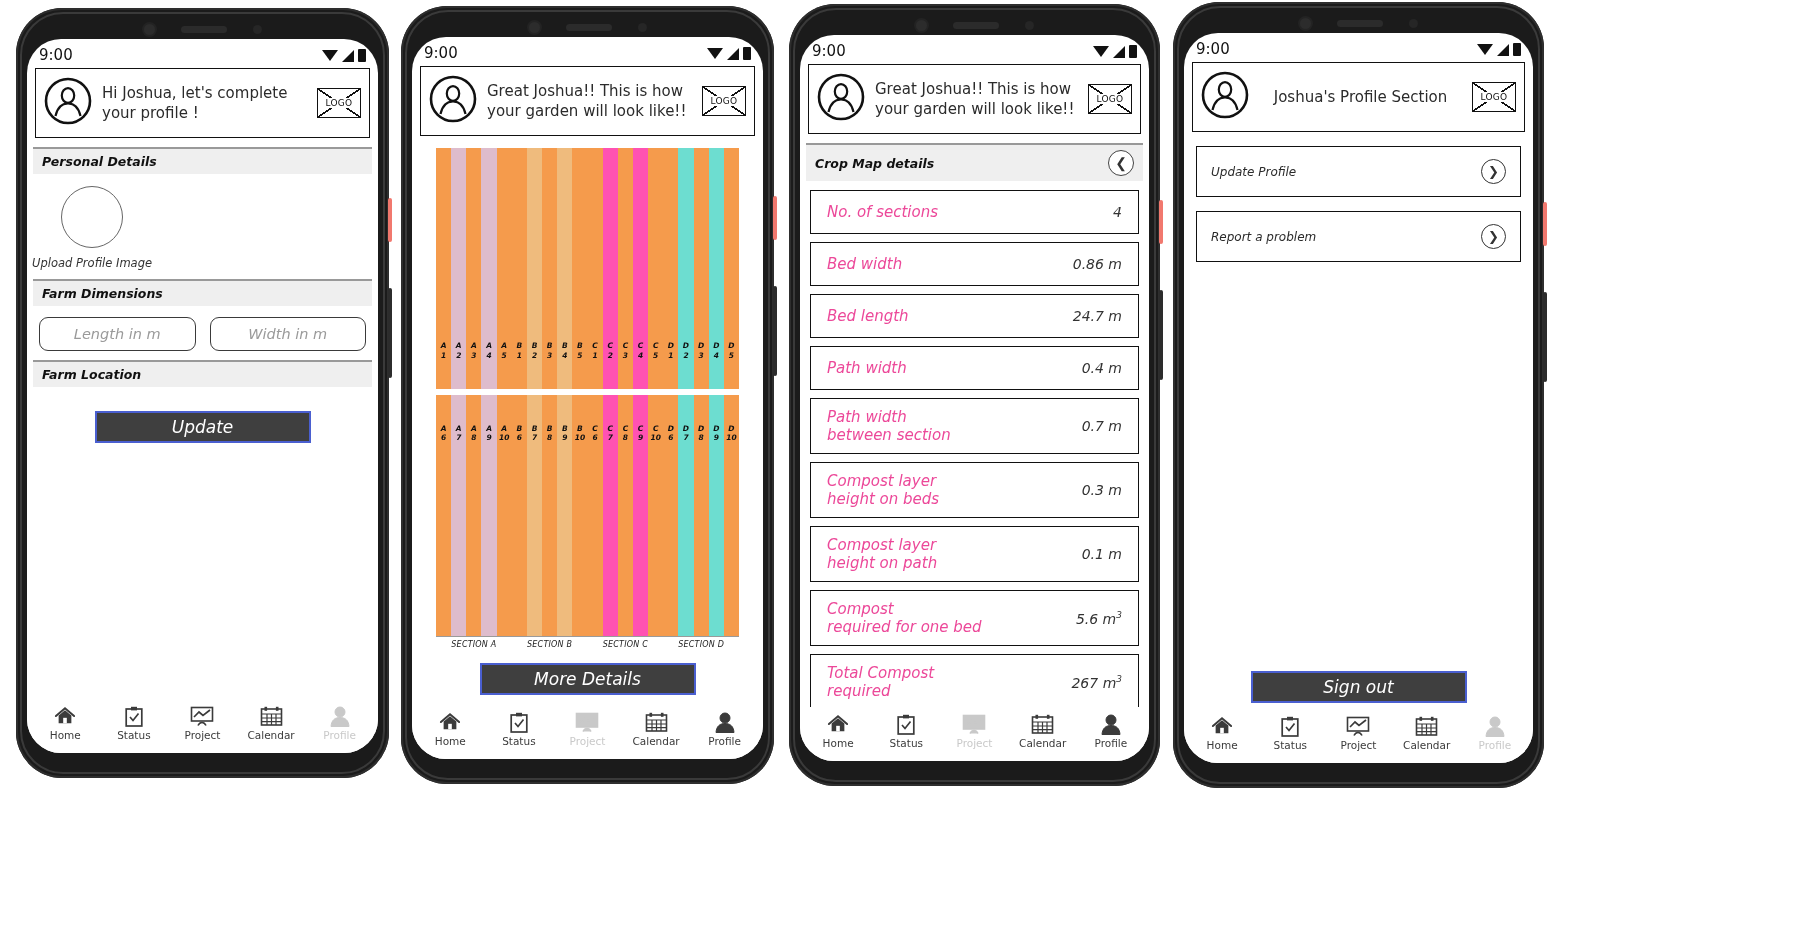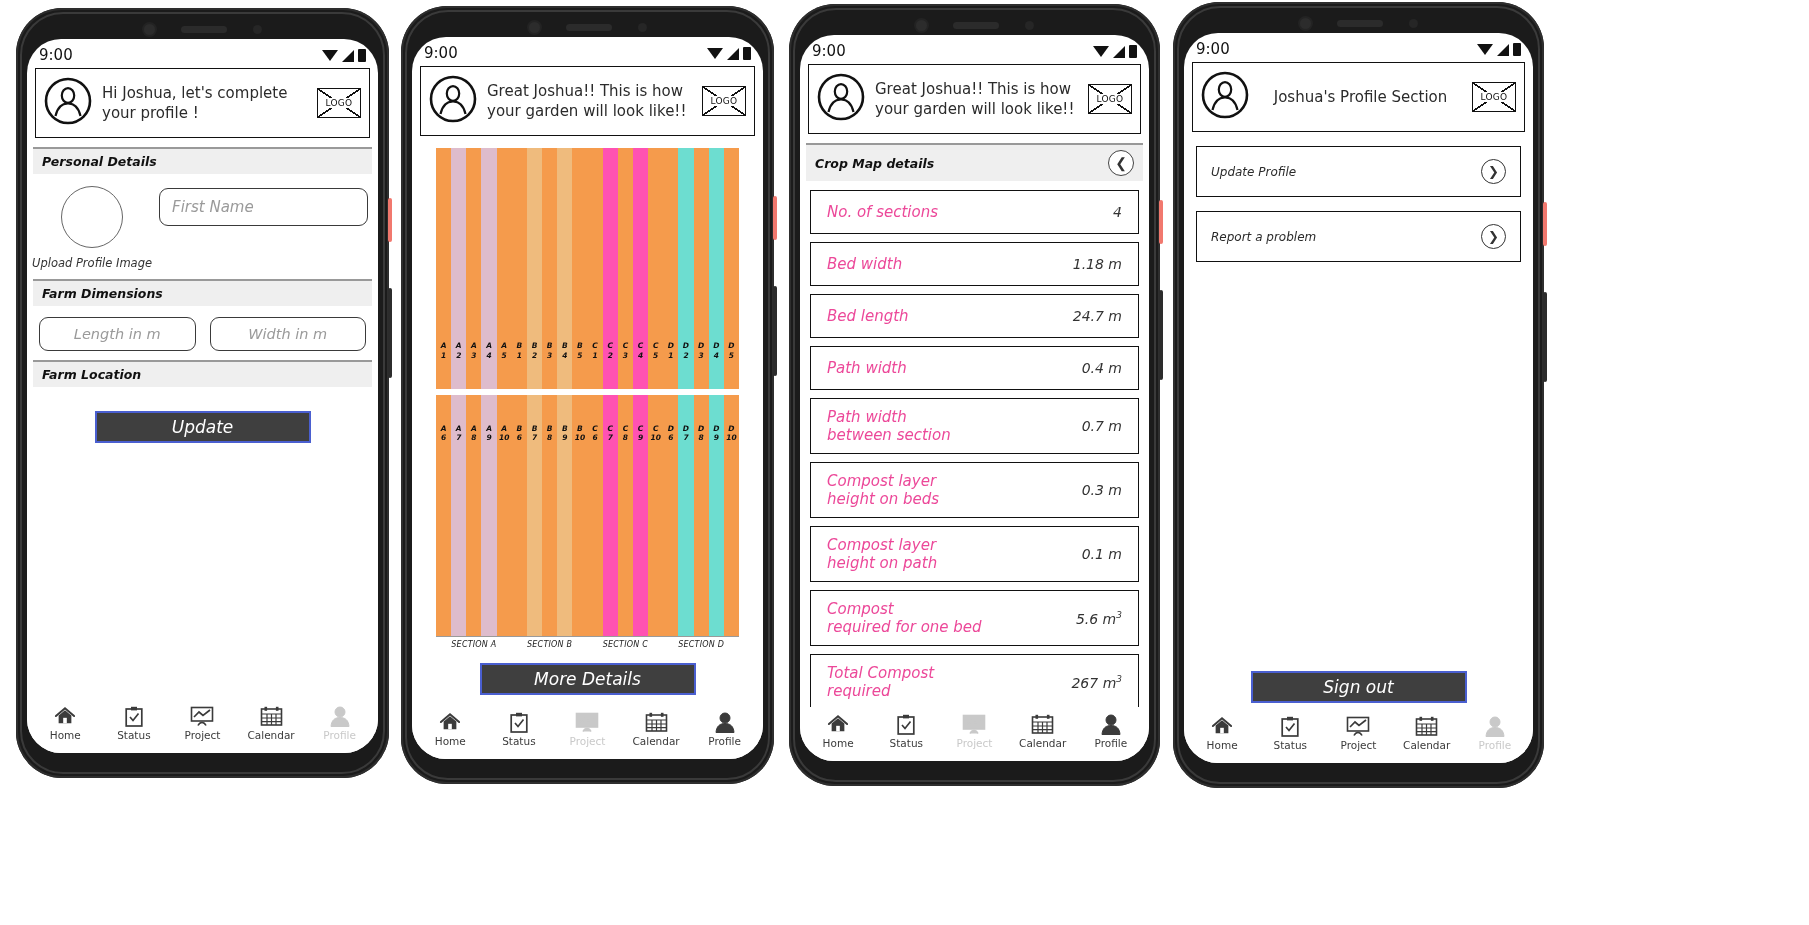--- a/index.html
+++ b/index.html
@@ -241,21 +241,20 @@
         <div class="section-bar">
           <span>Personal Details</span>
         </div>
 
         <div class="row-personal">
           <div class="upload-col">
             <div class="upload-circle"></div>
             <div class="upload-label">Upload Profile Image</div>
           </div>
           <div class="name-col">
-            <div class="inp">First Name</div>
           </div>
         </div>
 
         <div class="section-bar">
           <span>Farm Dimensions</span>
         </div>
         <div class="two-col">
           <div class="inp small">Length in m</div>
           <div class="inp small">Width in m</div>
         </div>
@@ -588,21 +587,21 @@
           <span>Crop Map details</span>
           <span class="back-circle">❮</span>
         </div>
         <div class="details-list" id="details-list">
             <div class="detail-row">
               <div class="detail-label">No. of sections</div>
               <div class="detail-value">4</div>
             </div>
             <div class="detail-row">
               <div class="detail-label">Bed width</div>
-              <div class="detail-value">1.18 m</div>
+              <div class="detail-value">0.86 m</div>
             </div>
             <div class="detail-row">
               <div class="detail-label">Bed length</div>
               <div class="detail-value">24.7 m</div>
             </div>
             <div class="detail-row">
               <div class="detail-label">Path width</div>
               <div class="detail-value">0.4 m</div>
             </div>
             <div class="detail-row">

